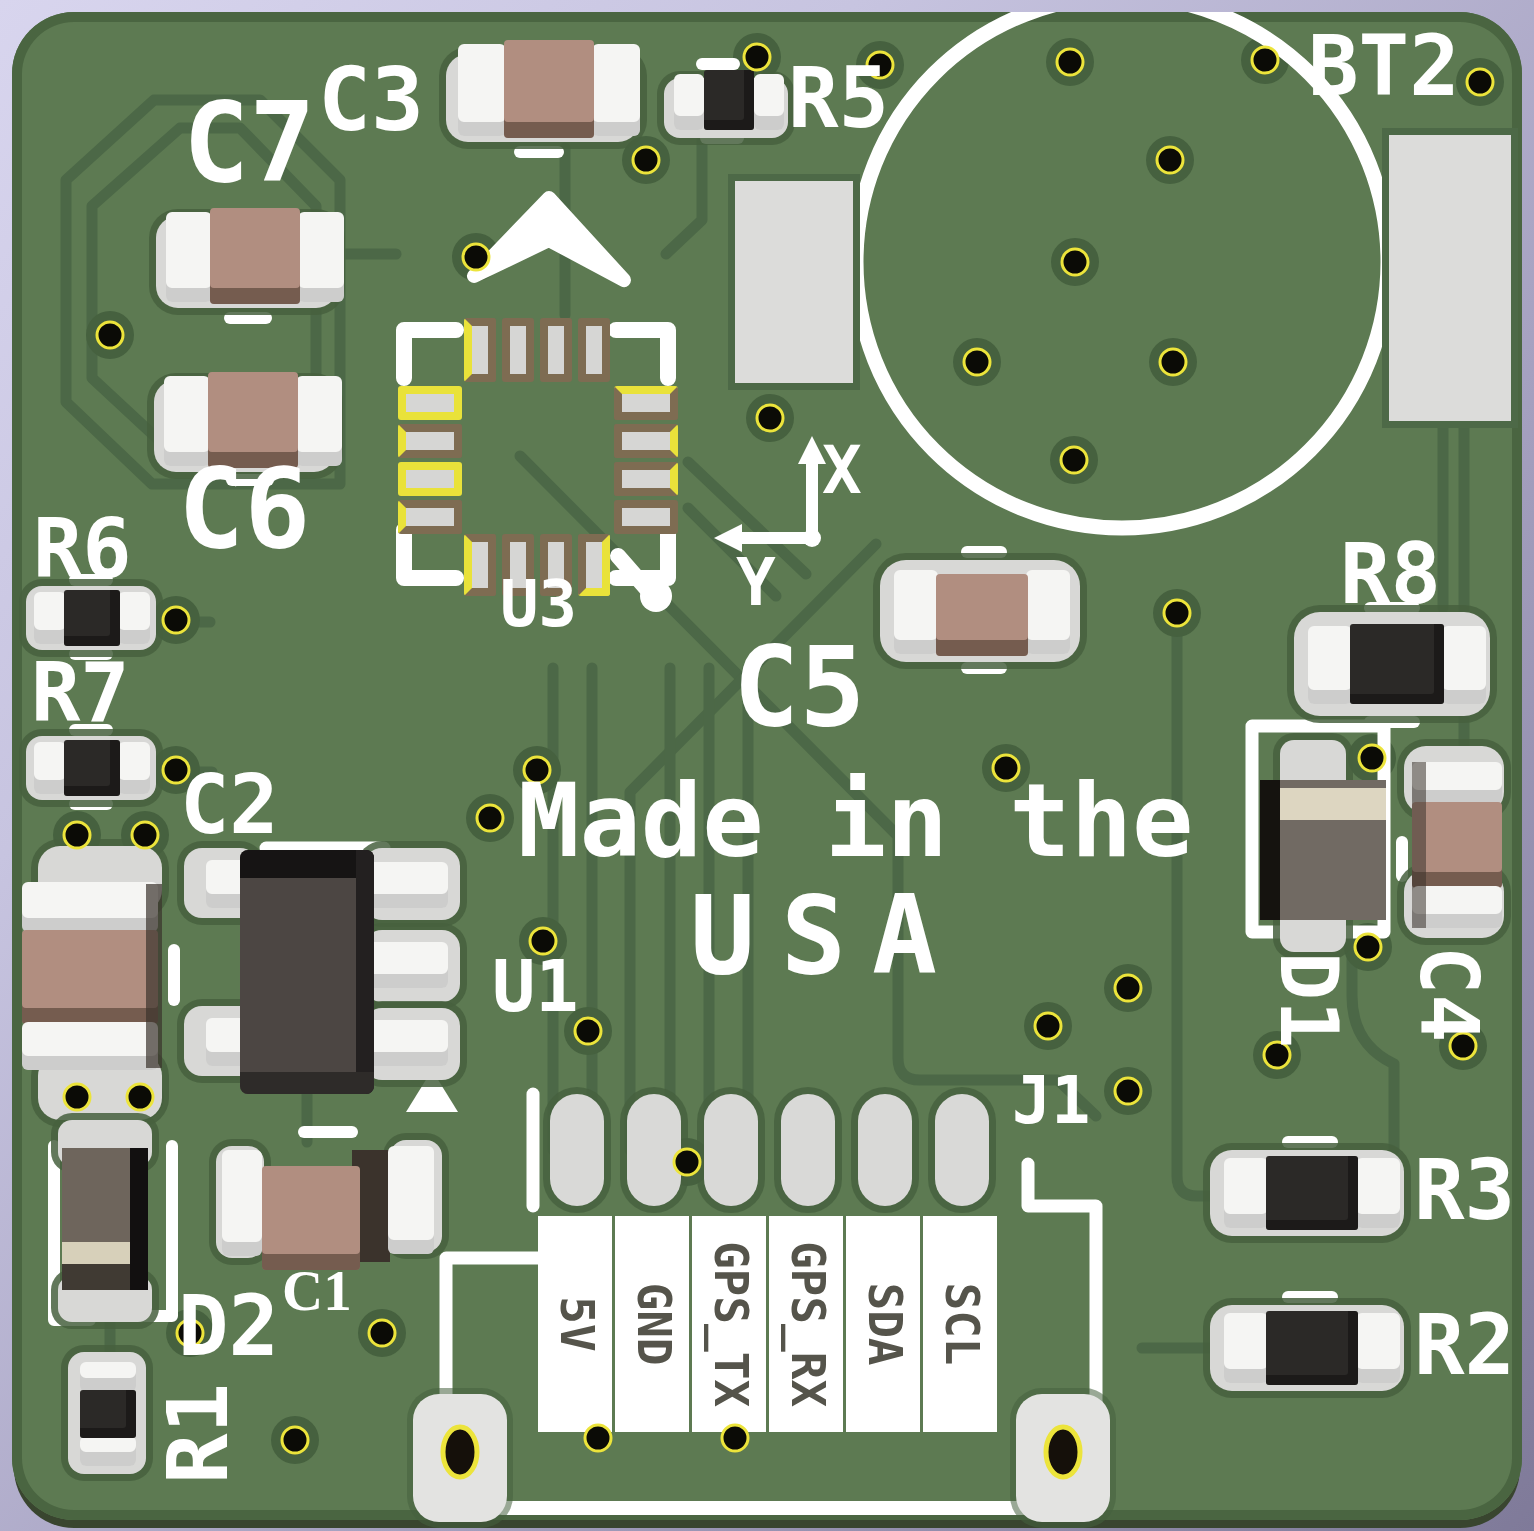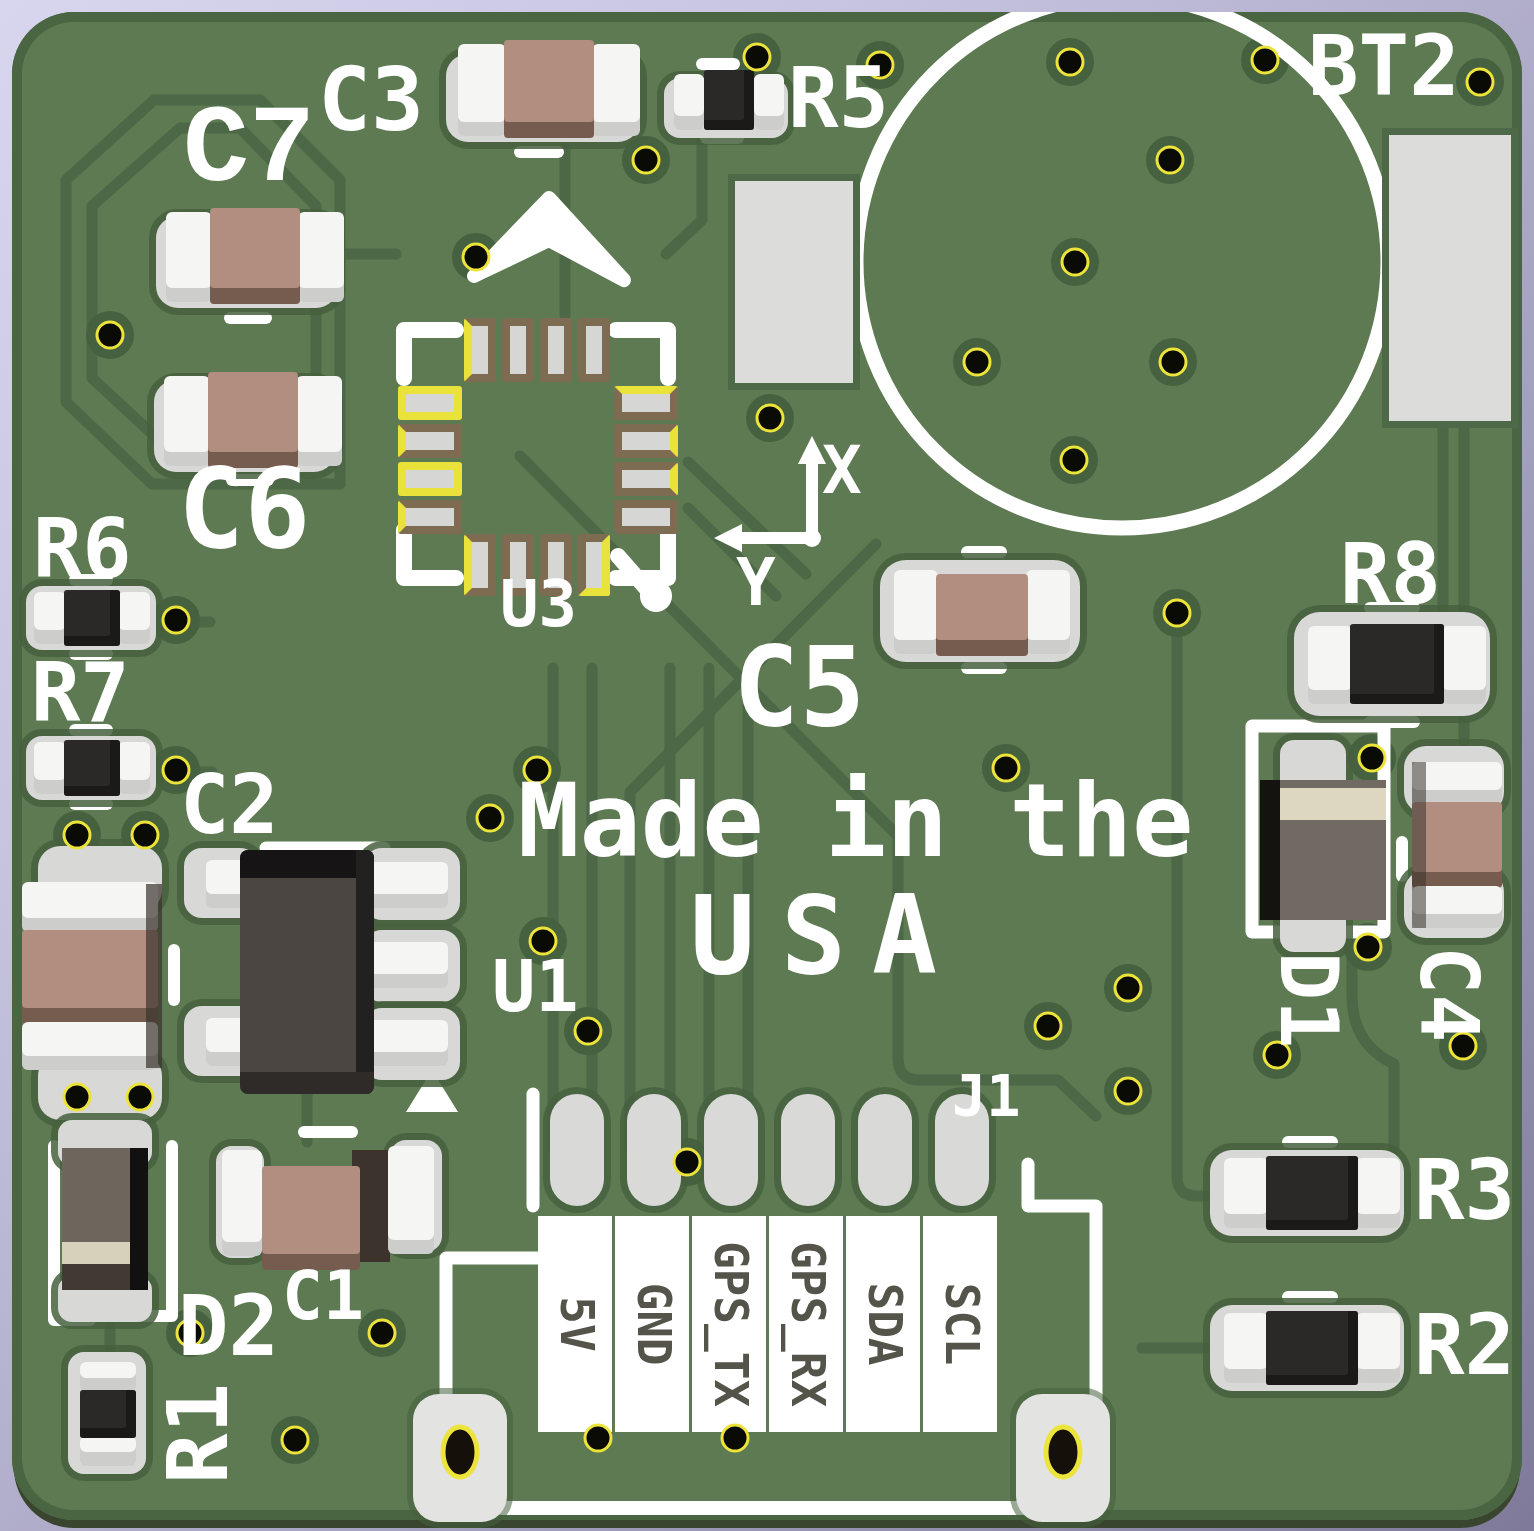--- a/index.html
+++ b/index.html
@@ -407,37 +407,37 @@
         <circle cx="1372" cy="758" r="13"></circle>
       <circle cx="1368" cy="947" r="13"></circle>
         <circle cx="1277" cy="1055" r="13"></circle>
         <circle cx="1463" cy="1046" r="13"></circle>
       <ellipse cx="460" cy="1452" rx="17" ry="25" stroke-width="5" fill="#15100a"></ellipse>
       <ellipse cx="1063" cy="1452" rx="17" ry="25" stroke-width="5" fill="#15100a"></ellipse>
     </g>
   </svg>
 
   <div class="layer">
-    <div class="lbl" style="left:183px;top:96px;font-size:110px;font-family:Liberation Mono, monospace;">C7</div>
+    <div class="lbl" style="left:183px;top:88px;font-size:110px;">C7</div>
     <div class="lbl" style="left:318px;top:56px;font-size:88px;">C3</div>
     <div class="lbl" style="left:788px;top:56px;font-size:84px;">R5</div>
     <div class="lbl" style="left:1308px;top:24px;font-size:84px;">BT2</div>
     <div class="lbl" style="left:178px;top:454px;font-size:110px;">C6</div>
     <div class="lbl" style="left:33px;top:508px;font-size:82px;">R6</div>
     <div class="lbl" style="left:31px;top:652px;font-size:82px;">R7</div>
     <div class="lbl" style="left:180px;top:764px;font-size:82px;">C2</div>
     <div class="lbl" style="left:500px;top:572px;font-size:64px;">U3</div>
     <div class="lbl" style="left:733px;top:632px;font-size:110px;">C5</div>
     <div class="lbl" style="left:1340px;top:532px;font-size:84px;text-align:right;">R8</div>
     <div class="lbl" style="left:518px;top:770px;font-size:102px;">Made in the</div>
     <div class="lbl" style="left:690px;top:882px;font-size:108px;letter-spacing:26px;">USA</div>
     <div class="lbl" style="left:492px;top:950px;font-size:72px;">U1</div>
-    <div class="lbl" style="left:952px;top:1068px;font-size:57px;">J1</div>
+    <div class="lbl" style="left:1012px;top:1068px;font-size:65px;">J1</div>
     <div class="lbl" style="left:178px;top:1284px;font-size:84px;">D2</div>
-    <div class="lbl" style="left:282px;top:1262px;font-size:68px;">C1</div>
+    <div class="lbl" style="left:282px;top:1262px;font-size:57px;font-family:Liberation Serif, serif;">C1</div>
     <div class="lbl rotccw" style="left:156px;top:1484px;font-size:84px;">R1</div>
     <div class="lbl rotcw" style="left:1348px;top:952px;font-size:80px;">D1</div>
     <div class="lbl rotcw" style="left:1488px;top:946px;font-size:80px;">C4</div>
     <div class="lbl" style="left:1414px;top:1148px;font-size:84px;">R3</div>
     <div class="lbl" style="left:1414px;top:1303px;font-size:84px;">R2</div>
     <div class="lbl" style="left:822px;top:438px;font-size:66px;">X</div>
     <div class="lbl" style="left:736px;top:550px;font-size:66px;">Y</div>
   </div>
 </div>
 

